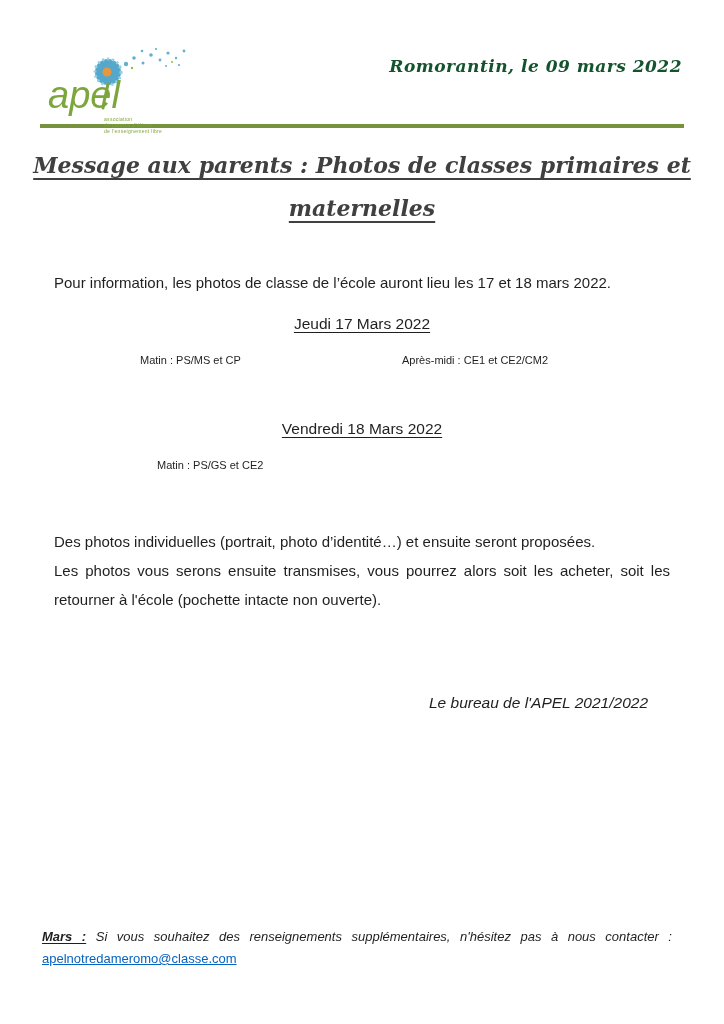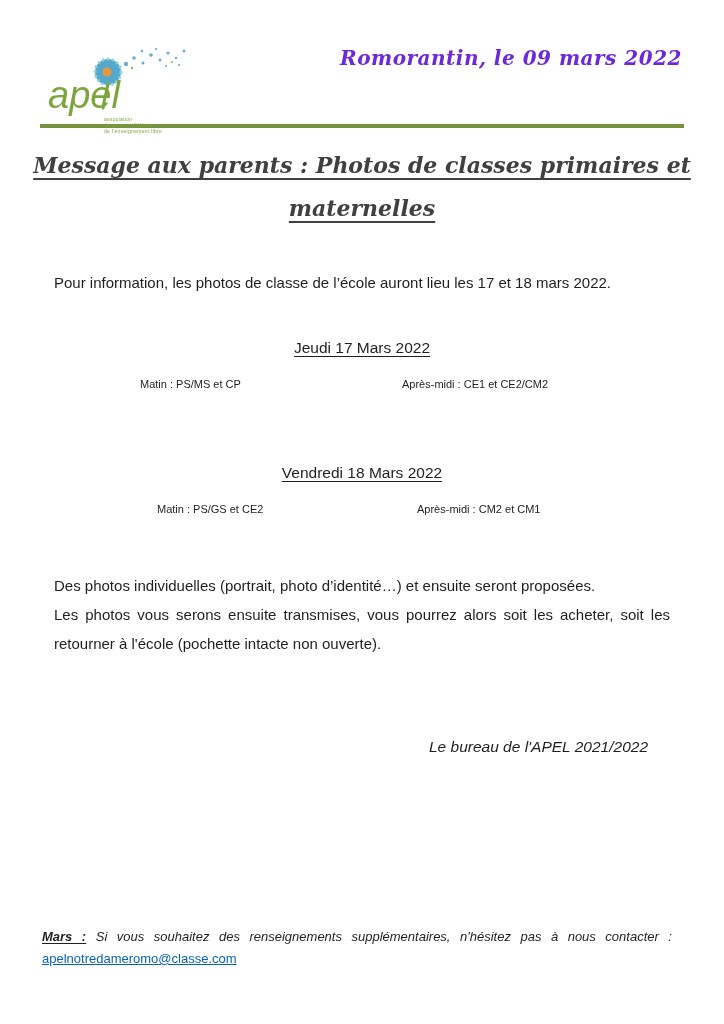--- a/index.html
+++ b/index.html
@@ -22,24 +22,25 @@
     height:120px;
   }
   .logo-block { width:220px; position:relative; }
   .logo-svg { display:block; }
   .logo-tagline {
     margin-left:56px; margin-top:-2px;
     font-size:5px; line-height:6px;
     color:#7ca63c; letter-spacing:.3px;
   }
   .date-line {
+    margin-top:10px;
     font-family:"DejaVu Serif", serif;
     font-style:italic; font-weight:700;
-    font-size:20px; letter-spacing:.5px;
-    color:#6d28d9;
+    font-size:17px; letter-spacing:.5px;
+    color:#14532d;
     white-space:nowrap;
   }
   .rule {
     height:4px; background:#76923c;
     margin:4px 40px 0 40px;
   }
 
   
   .title {
     margin-top:16px;
@@ -52,21 +53,21 @@
   .title span {
     text-decoration:underline;
     text-decoration-thickness:2px;
     text-underline-offset:5px;
   }
 
   
   .intro { margin-top:44px; font-size:15px; }
 
   .day-heading {
-    text-align:center; font-size:15.5px; margin-top:48px;
+    text-align:center; font-size:15.5px; margin-top:24px;
   }
   .day-heading span {
     text-decoration:underline;
     text-underline-offset:3px;
   }
   .day-row {
     position:relative; height:24px; margin-top:19px; font-size:11px;
   }
   .day-row .morning   { position:absolute; top:2px; }
   .day-row .afternoon { position:absolute; top:2px; }
@@ -159,26 +160,25 @@
     <p class="intro">Pour information, les photos de classe de l’école auront lieu les 17 et 18 mars 2022.</p>
 
     <div class="day-heading">
       <span>Jeudi 17 Mars 2022</span>
     </div>
     <div class="day-row row-1">
       <span class="morning">Matin : PS/MS et CP</span>
       <span class="afternoon">Après-midi : CE1 et CE2/CM2</span>
     </div>
 
-    <div class="day-heading" style="margin-top:64px;">
+    <div class="day-heading" style="margin-top:44px;">
       <span>Vendredi 18 Mars 2022</span>
     </div>
     <div class="day-row row-2">
       <span class="morning">Matin : PS/GS et CE2</span>
-      <span class="afternoon">Après-midi : CM2 et CM1</span>
     </div>
 
     <div class="paragraphs">
       <p>Des photos individuelles (portrait, photo d’identité…) et ensuite seront proposées.</p>
       <p>Les photos vous serons ensuite transmises, vous pourrez alors soit les acheter, soit les retourner à l'école (pochette intacte non ouverte).</p>
     </div>
 
     <div class="signature">Le bureau de l'APEL 2021/2022</div>
   </div>
 

